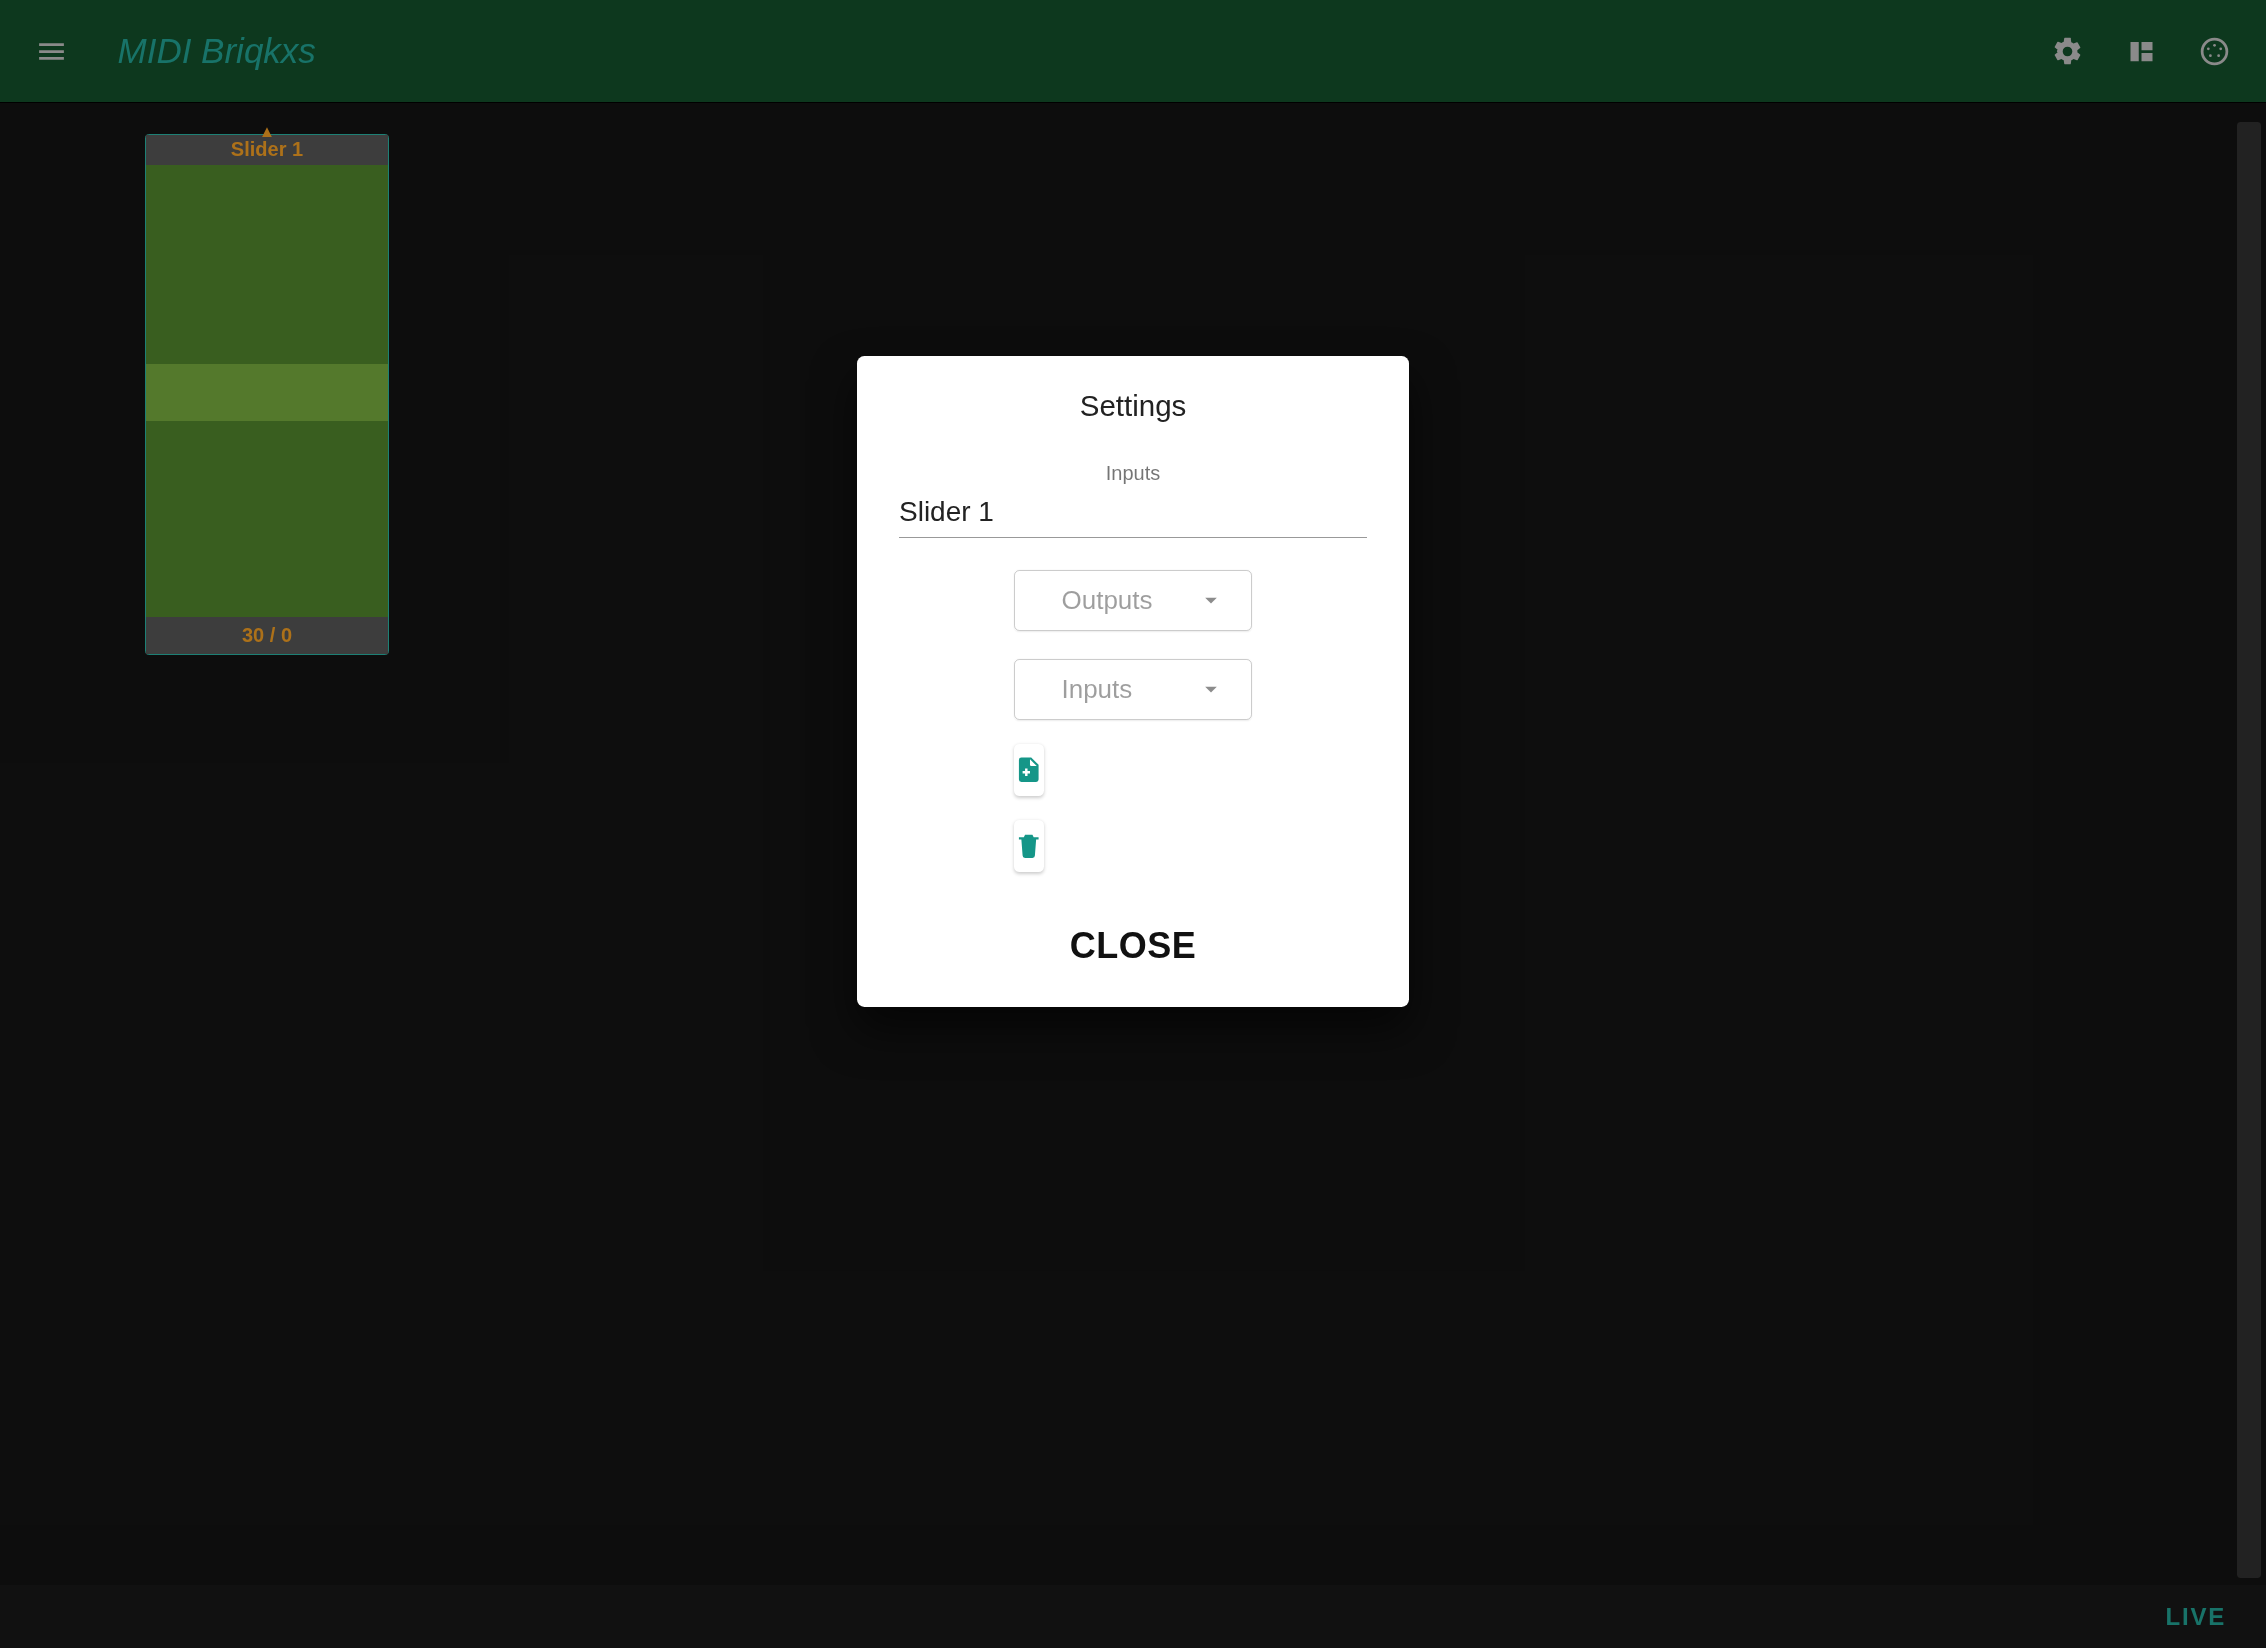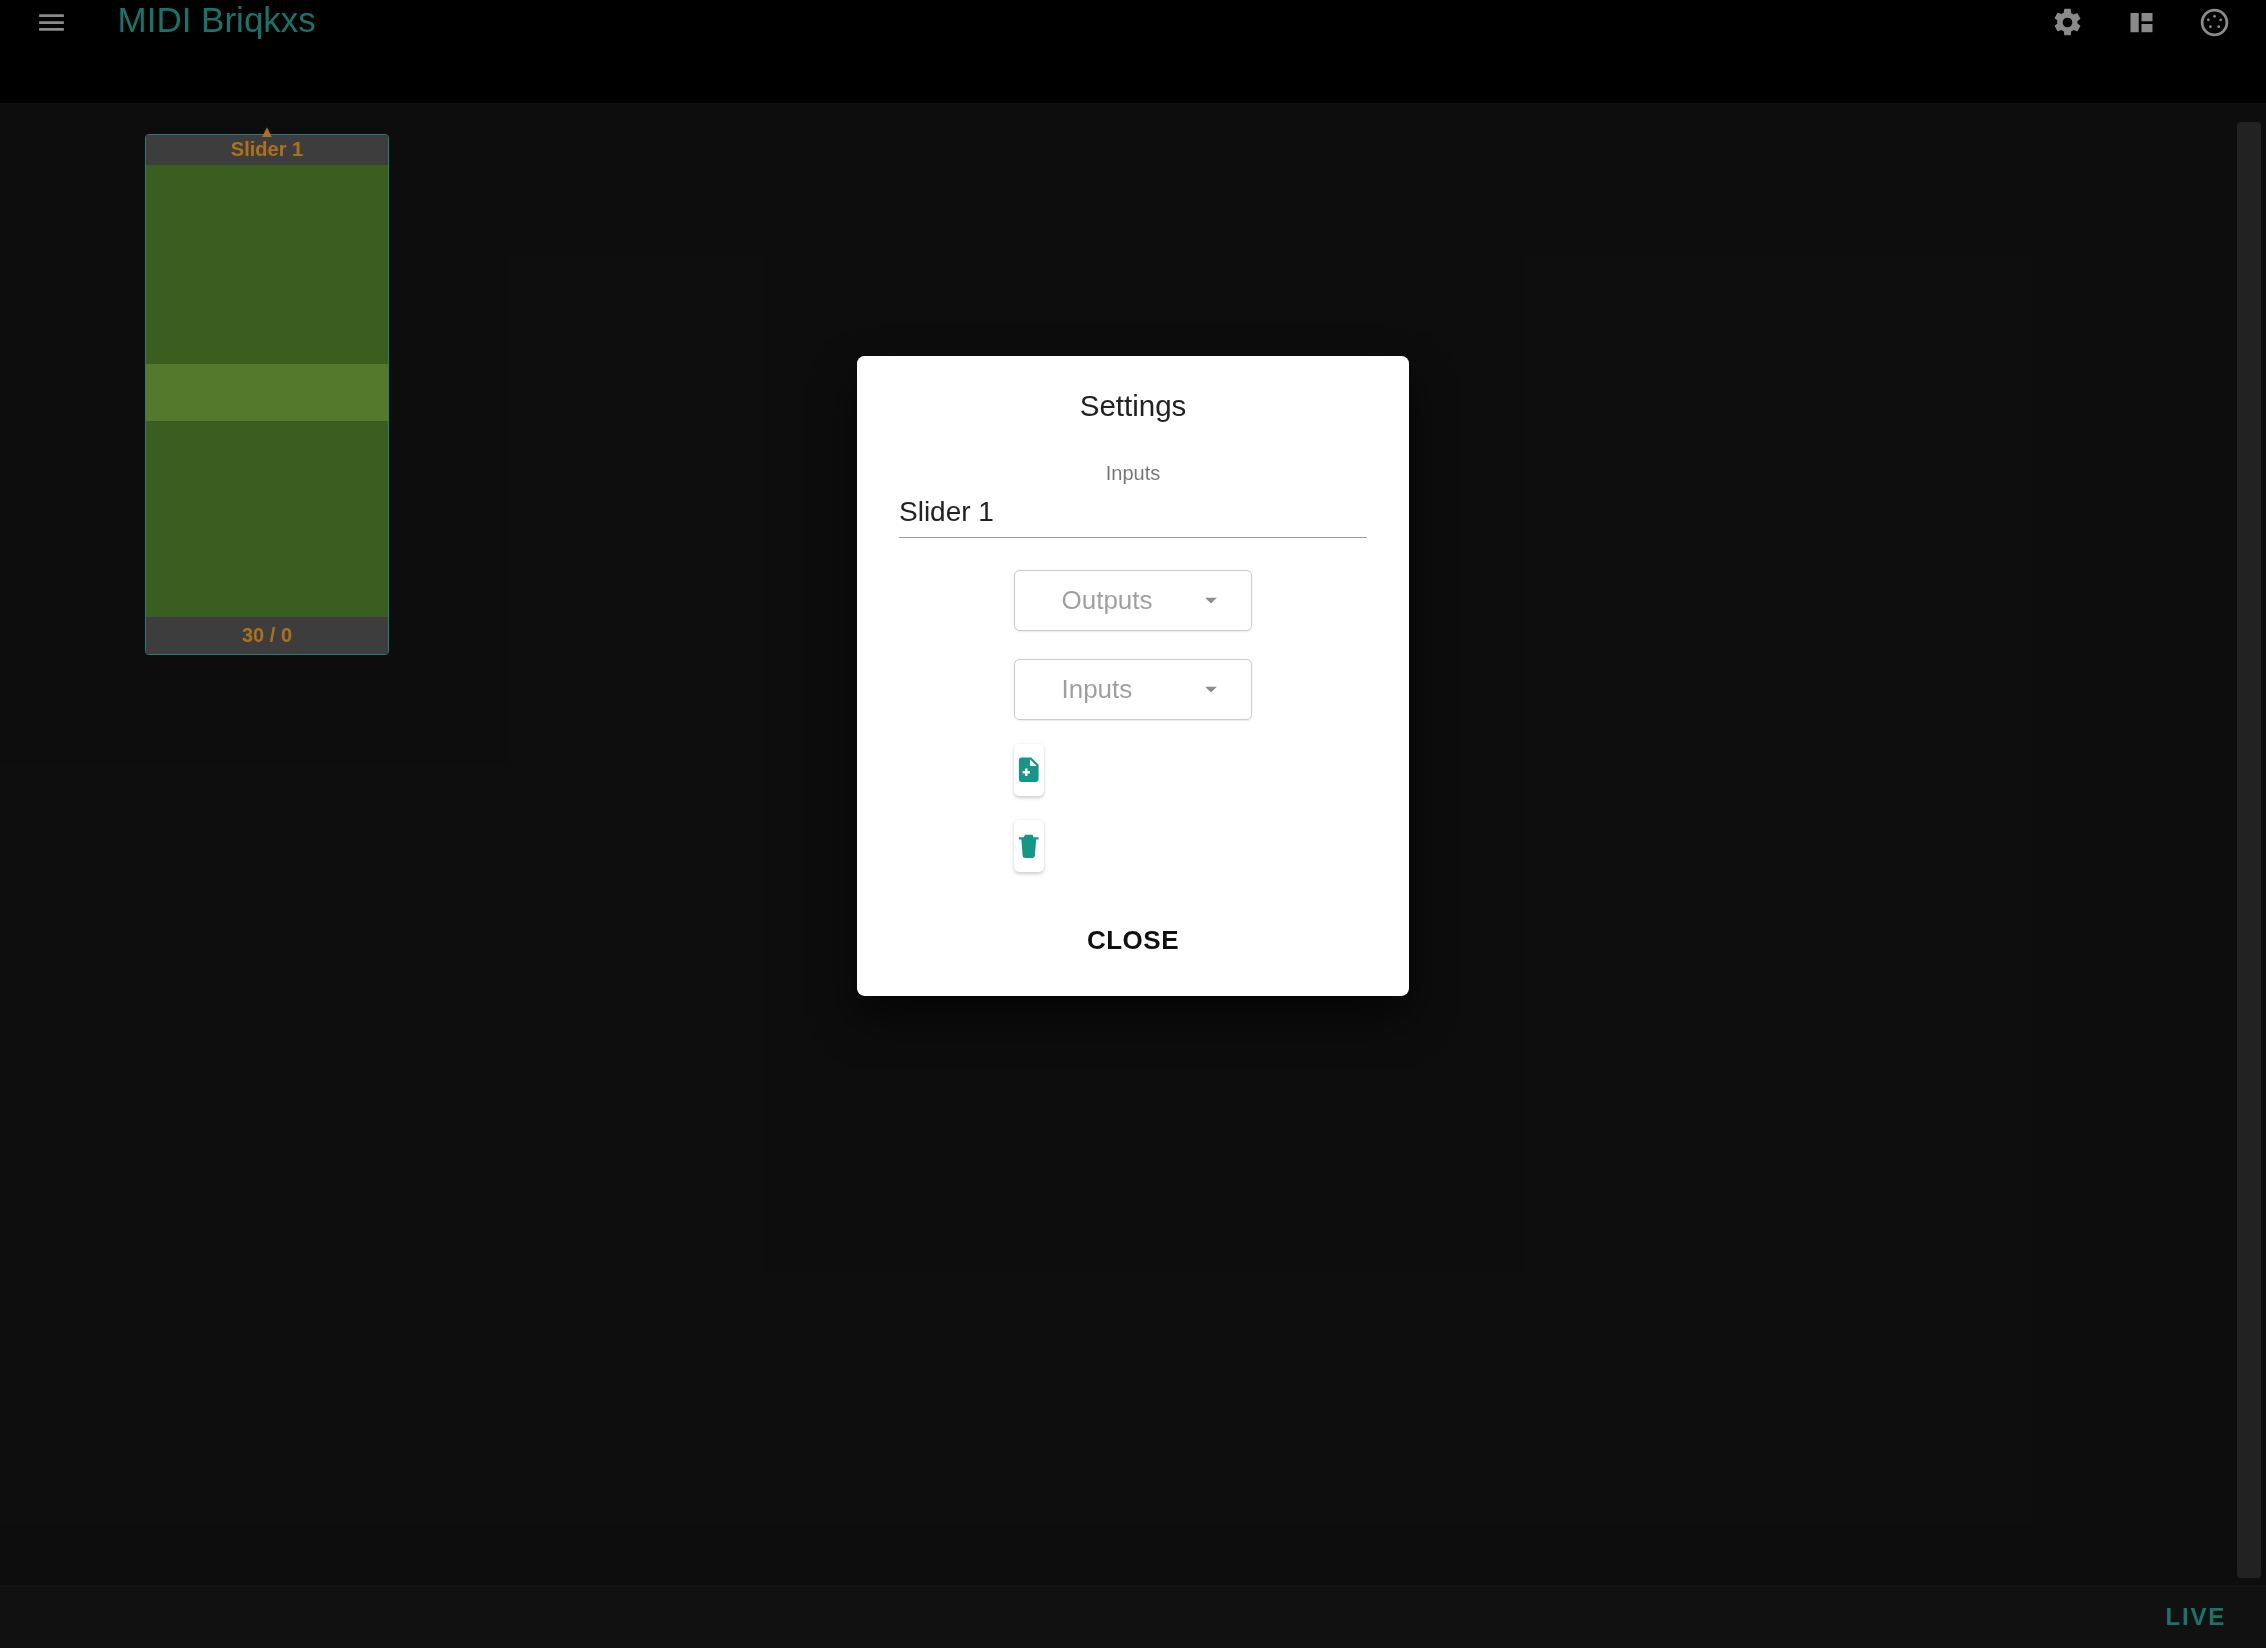--- a/index.html
+++ b/index.html
@@ -8,24 +8,26 @@
     font-family: "Helvetica Neue", Arial, sans-serif;
     background: #141414;
     overflow: hidden;
   }
 
   
   .appbar {
     position: absolute;
     top: 0; left: 0; right: 0;
     height: 103px;
-    background: #000000;
-    display: flex;
+    background: #14532d;
+    display: flex;
+    align-items: center;
     padding: 0 29.5px;
     border-bottom: 0.9px solid #000;
+    font-style: italic;
   }
   .appbar .menu-icon {
     color: #ccc;
     width: 44px; height: 44px;
     display: flex; align-items: center; justify-content: center;
     cursor: pointer;
   }
   .appbar .title {
     color: #24aa9b;
     font-size: 35px;
@@ -191,21 +193,21 @@
   }
 
   .dialog .dlg-actions {
     display: flex;
     justify-content: flex-end;
     margin-top: 42px;
   }
   .dialog .close-btn {
     background: none;
     border: none;
-    font-size: 26px;
+    font-size: 36px;
     font-weight: 600;
     letter-spacing: 0.5px;
     color: #111;
     cursor: pointer;
     padding: 11px 7.4px;
   }
 
   svg { display: block; }
 </style>
 </head>

